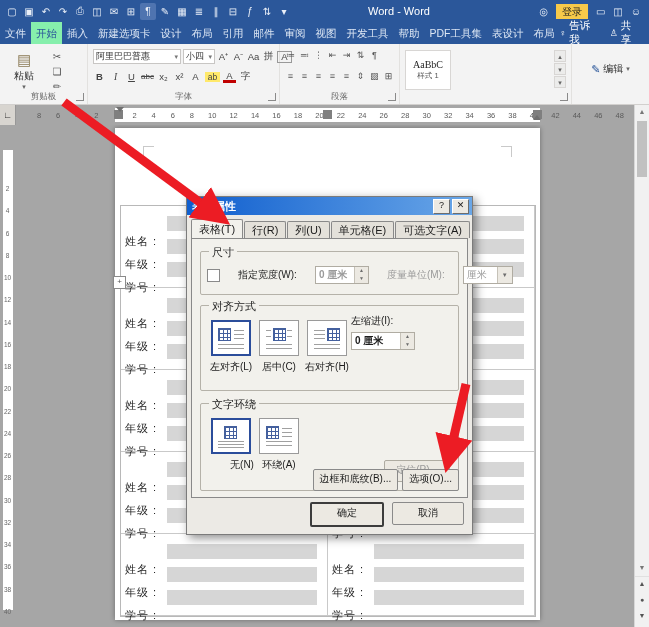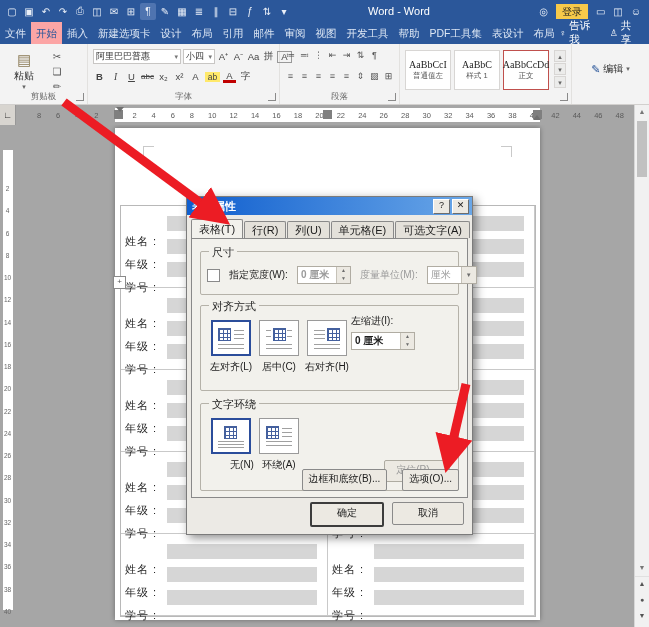--- a/index.html
+++ b/index.html
@@ -11,21 +11,21 @@
   .qat .ic{width:16px;height:17px;display:flex;align-items:center;justify-content:center;font-size:10px;color:#e9eff8;border-radius:2px;}
   .qat .ic.active{background:#4f74b0;}
   .win-title{position:absolute;left:368px;top:0;height:22px;line-height:22px;font-size:11px;color:#ffffff;}
   .tb-right{position:absolute;right:8px;top:0;height:22px;display:flex;align-items:center;gap:8px;}
   .tb-right .ic{font-size:10px;color:#e9eff8;}
   .login-btn{background:#f7c94a;color:#222;font-size:10px;height:15px;line-height:15px;padding:0 6px;}
 
   
   .tabsrow{position:absolute;left:0;top:22px;width:100%;height:22px;background:#2b579a;display:flex;align-items:flex-end;}
   .rtab{padding:0 5px;height:22px;line-height:22px;font-size:10.5px;color:#dce6f4;white-space:nowrap;}
-  .rtab.active{background:#fca5a5;color:#2b579a;text-align:right;}
+  .rtab.active{background:#86efac;color:#2b579a;text-align:right;}
   .tabs-right{margin-left:auto;display:flex;align-items:center;gap:10px;padding-right:8px;color:#fff;font-size:10.5px;height:22px;}
   .tabs-right .ti{display:flex;align-items:center;gap:3px;}
   .tabs-right .ico{font-size:9px;}
 
   
   .ribbon{position:absolute;left:0;top:44px;width:100%;height:61px;background:#f3f3f3;border-bottom:1px solid #d2d0ce;display:flex;box-sizing:border-box;}
   .rgroup{position:relative;height:100%;border-right:1px solid #e2e1df;box-sizing:border-box;flex:none;}
   .glabel{position:absolute;bottom:1px;left:0;right:0;text-align:center;font-size:8.5px;color:#6a6a6a;}
   .launcher{position:absolute;bottom:3px;right:3px;width:7px;height:7px;border-right:1px solid #8a8a8a;border-bottom:1px solid #8a8a8a;}
   .g-clip{width:88px;}
@@ -106,21 +106,21 @@
   .dtitle{position:absolute;left:0;top:0;right:0;height:18px;background:linear-gradient(90deg,#0f5ece,#6aa7e8);display:flex;align-items:center;color:#fff;font-weight:700;font-size:11px;padding-left:5px;box-sizing:border-box;}
   .dbtns{margin-left:auto;display:flex;gap:2px;padding-right:3px;}
   .dbtn{width:15px;height:13px;background:#ece9e2;border:1px solid #fff;border-right-color:#6d6d6d;border-bottom-color:#6d6d6d;font-size:9px;line-height:11px;text-align:center;color:#222;font-weight:400;}
   .dtabs{position:absolute;left:4px;top:23px;display:flex;align-items:flex-end;height:18px;z-index:3;}
   .dtab{padding:0 7px;height:16px;line-height:16px;background:#e4e1da;border:1px solid #898989;border-bottom:none;margin-right:1px;border-radius:2px 2px 0 0;font-size:11px;}
   .dtab.active{background:#f2f1ec;height:18px;line-height:18px;margin-top:26px;}
   .dpanel{position:absolute;left:4px;right:4px;top:41px;bottom:36px;background:#f2f1ec;border:1px solid #898989;}
   .fs{position:absolute;left:8px;right:8px;border:1px solid #b5b2a9;border-radius:2px;}
   .fs .legend{position:absolute;top:-7px;left:8px;background:#f2f1ec;padding:0 3px;font-size:11px;color:#1c1c1c;}
   .fs-size{top:12px;height:42px;}
-  .sizerow{position:absolute;left:6px;top:14px;display:flex;align-items:center;gap:9px;font-size:10px;white-space:nowrap;}
+  .sizerow{position:absolute;left:6px;top:14px;display:flex;align-items:center;gap:18px;font-size:10px;white-space:nowrap;}
   .chk{width:11px;height:11px;border:1px solid #8a8a8a;background:#fff;flex:none;}
   .dim{color:#9a9a9a;}
   .spin{height:18px;border:1px solid #b0aca2;background:#fff;display:flex;align-items:center;box-sizing:border-box;}
   .spin .val{flex:1;padding-left:3px;font-size:10px;font-weight:bold;}
   .spin .arrs{width:13px;height:100%;display:flex;flex-direction:column;border-left:1px solid #c6c2b8;}
   .spin .a{flex:1;background:#ece9e2;font-size:5px;line-height:7px;text-align:center;color:#6d6d6d;}
   .sp-w{width:54px;}
   .sp-i{width:64px;}
   .dcombo{width:50px;height:18px;border:1px solid #b0aca2;background:#fff;display:flex;align-items:center;box-sizing:border-box;}
   .dcombo .val{flex:1;padding-left:3px;font-size:10px;}
@@ -128,21 +128,21 @@
   .fs-align{top:66px;height:84px;}
   .tile{position:absolute;top:14px;width:40px;height:36px;background:#fff;border:1px solid #9a9a9a;display:flex;align-items:center;justify-content:center;box-sizing:border-box;}
   .tile.sel{border:2px solid #2b4d9b;}
   .tlabel{position:absolute;top:54px;width:48px;text-align:center;font-size:10px;}
   .mt{position:relative;width:26px;height:21px;}
   .grid{position:absolute;top:0;width:13px;height:13px;box-sizing:border-box;border:1px solid #44609e;background-image:linear-gradient(to right,#44609e 1px,transparent 1px),linear-gradient(to bottom,#44609e 1px,transparent 1px);background-size:4px 4px;}
   .ln{position:absolute;height:1px;background:#a0a0a0;}
   .indent-wrap{position:absolute;left:150px;top:8px;font-size:10px;}
   .fs-wrap{top:164px;height:86px;}
   .posbtn{position:absolute;right:8px;bottom:8px;width:64px;height:20px;background:#ece9e2;border:1px solid #aeaba1;color:#9a9a9a;font-size:10px;text-align:center;line-height:18px;border-radius:2px;}
-  .pbtns{position:absolute;right:8px;bottom:6px;display:flex;gap:15px;}
+  .pbtns{position:absolute;right:8px;bottom:6px;display:flex;gap:4px;}
   .dbutton{height:20px;background:#ece9e2;border:1px solid #8a8a8a;border-radius:2px;font-size:10px;text-align:center;line-height:18px;padding:0 6px;color:#1c1c1c;}
   .okrow{position:absolute;right:8px;bottom:7px;display:flex;gap:8px;}
   .okbtn{width:58px;height:21px;line-height:19px;}
   .default{border:2px solid #3c3c3c;line-height:17px;}
 
   .overlay{position:absolute;left:0;top:0;z-index:50;pointer-events:none;}
 </style>
 </head>
 <body>
 
@@ -275,30 +275,22 @@
         <span class="pbtn">▨</span>
         <span class="pbtn">⊞</span>
       </div>
       <div class="glabel">段落</div>
       <div class="launcher"></div>
     </div>
 
     <div class="rgroup g-styles">
       <div class="stylecards">
         <div class="card">
-          <span class="prev">AaBbCcI</span>
-          <span class="sname">普通值左</span>
-        </div>
-        <div class="card">
           <span class="prev">AaBbC</span>
           <span class="sname">样式 1</span>
-        </div>
-        <div class="card sel">
-          <span class="prev">AaBbCcDd</span>
-          <span class="sname">正文</span>
         </div>
       </div>
       <div class="style-scroll">
         <span class="sb">▴</span>
         <span class="sb">▾</span>
         <span class="sb">▾</span>
       </div>
       <div class="launcher"></div>
     </div>
 

